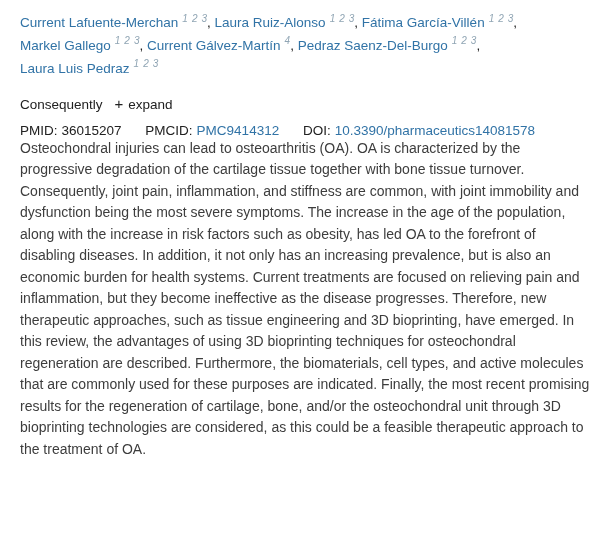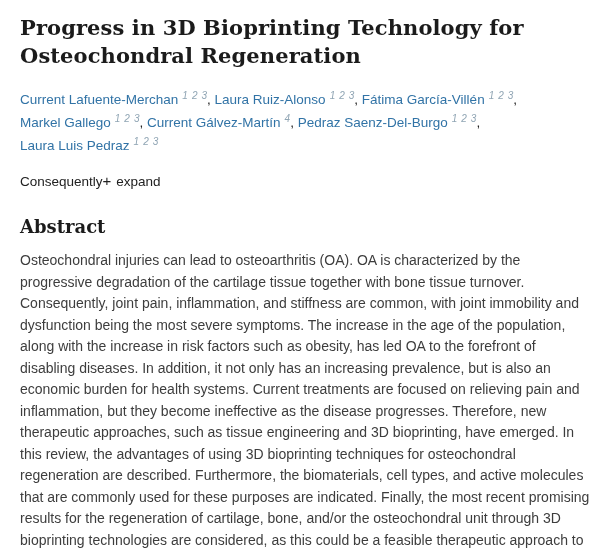--- a/index.html
+++ b/index.html
@@ -25,21 +25,21 @@
   .authors{font-size:13.5px;line-height:1.7;color:var(--text_dark);}
   .author{white-space:nowrap;}
   a{text-decoration:none;cursor:pointer;}
   a.author-name{color:var(--link_blue);}
   sup.aff-sups{margin-left:4px;font-size:10px;line-height:0;font-style:italic;}
   sup.aff-sups a{color:var(--superscript_blue);}
   sup.aff-sups a + a{margin-left:4px;}
   .sep{color:var(--text_dark);}
   .affiliations{margin-top:14px;font-size:13.5px;color:var(--text_dark);}
   .expand-btn{
-    background:none;border:none;padding:0;
+    background:none;border:none;padding:0;margin-left:12px;
     font-family:inherit;font-size:13.5px;color:var(--text_dark);cursor:pointer;text-align:right;
   }
   .plus-icon{font-size:15px;margin-right:5px;font-weight:400;}
   .ids{margin-top:11px;font-size:13.5px;color:var(--text_dark);}
   .id-group{margin-right:20px;}
   .id-label{margin-right:4px;}
   .id-link{color:var(--link_blue);}
   h2.abstract-heading{
     font-family:"DejaVu Serif","Liberation Serif",serif;
     font-size:18px;font-weight:700;color:#1b1b1b;
@@ -48,34 +48,37 @@
   p.abstract-text{
     font-size:14px;line-height:21.5px;margin:0;
     color:var(--body_text);
   }
 </style>
 </head>
 <body>
 
 <div class="page">
 
-  <h1 class="article-title">Progress in 3D Bioprinting Technology for Osteochondral Regeneration</h1>
 
   <div class="authors">
     <span class="author"><a class="author-name">Current Lafuente-Merchan</a><sup class="aff-sups"><a>1</a><a>2</a><a>3</a></sup><span class="sep">,</span></span>
     <span class="author"><a class="author-name">Laura Ruiz-Alonso</a><sup class="aff-sups"><a>1</a><a>2</a><a>3</a></sup><span class="sep">,</span></span>
     <span class="author"><a class="author-name">Fátima García-Villén</a><sup class="aff-sups"><a>1</a><a>2</a><a>3</a></sup><span class="sep">,</span></span>
     <span class="author"><a class="author-name">Markel Gallego</a><sup class="aff-sups"><a>1</a><a>2</a><a>3</a></sup><span class="sep">,</span></span>
     <span class="author"><a class="author-name">Current Gálvez-Martín</a><sup class="aff-sups"><a>4</a></sup><span class="sep">,</span></span>
     <span class="author"><a class="author-name">Pedraz Saenz-Del-Burgo</a><sup class="aff-sups"><a>1</a><a>2</a><a>3</a></sup><span class="sep">,</span></span>
     <span class="author"><a class="author-name">Laura Luis Pedraz</a><sup class="aff-sups"><a>1</a><a>2</a><a>3</a></sup></span>
   </div>
 
   <div class="affiliations">
     <span>Consequently</span><button class="expand-btn"><span class="plus-icon">+</span><span>expand</span></button>
   </div>
 
+  <div class="ids">
+    <span class="id-group"><span class="id-label">PMID:</span><span>36015207</span></span>
+    <span class="id-group"><span class="id-label">PMCID:</span><a class="id-link">PMC9414312</a></span>
+    <span class="id-group"><span class="id-label">DOI:</span><a class="id-link">10.3390/pharmaceutics14081578</a></span>
+  </div>
 
-  <h2 class="abstract-heading">Abstract</h2>
 
   <p class="abstract-text">Osteochondral injuries can lead to osteoarthritis (OA). OA is characterized by the progressive degradation of the cartilage tissue together with bone tissue turnover. Consequently, joint pain, inflammation, and stiffness are common, with joint immobility and dysfunction being the most severe symptoms. The increase in the age of the population, along with the increase in risk factors such as obesity, has led OA to the forefront of disabling diseases. In addition, it not only has an increasing prevalence, but is also an economic burden for health systems. Current treatments are focused on relieving pain and inflammation, but they become ineffective as the disease progresses. Therefore, new therapeutic approaches, such as tissue engineering and 3D bioprinting, have emerged. In this review, the advantages of using 3D bioprinting techniques for osteochondral regeneration are described. Furthermore, the biomaterials, cell types, and active molecules that are commonly used for these purposes are indicated. Finally, the most recent promising results for the regeneration of cartilage, bone, and/or the osteochondral unit through 3D bioprinting technologies are considered, as this could be a feasible therapeutic approach to the treatment of OA.</p>
 
 </div>
 
 </body></html>

